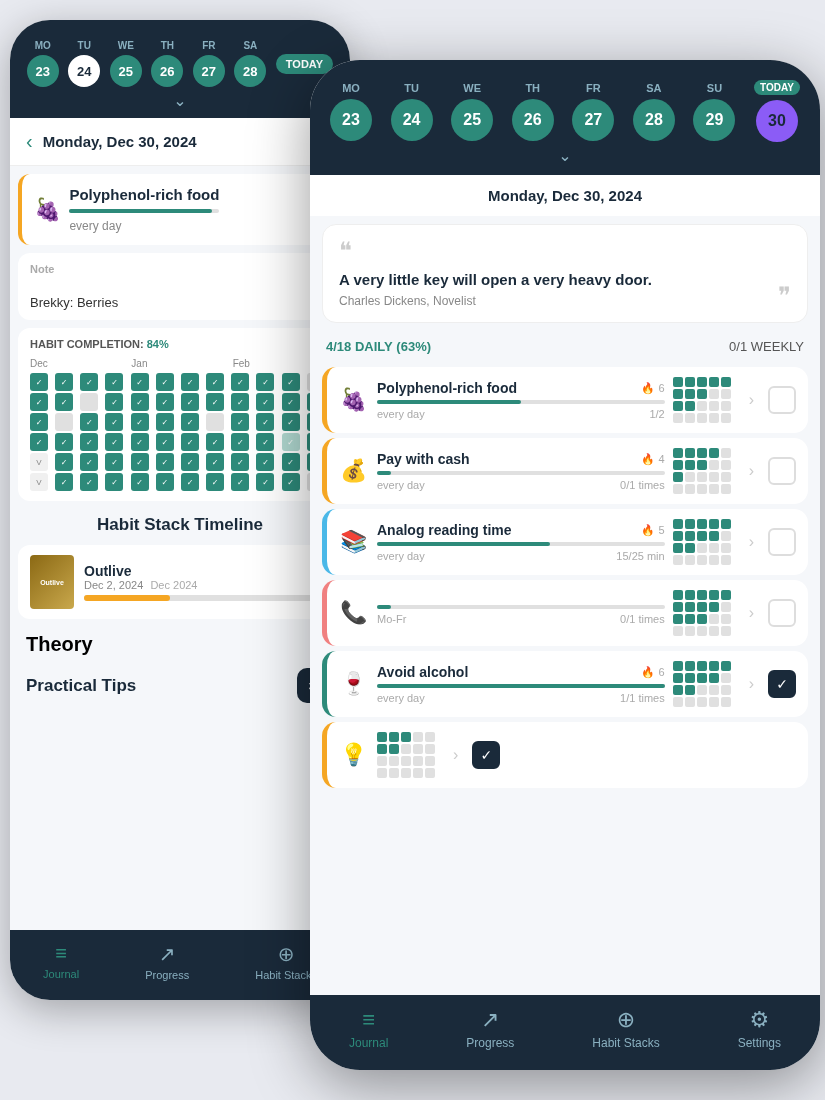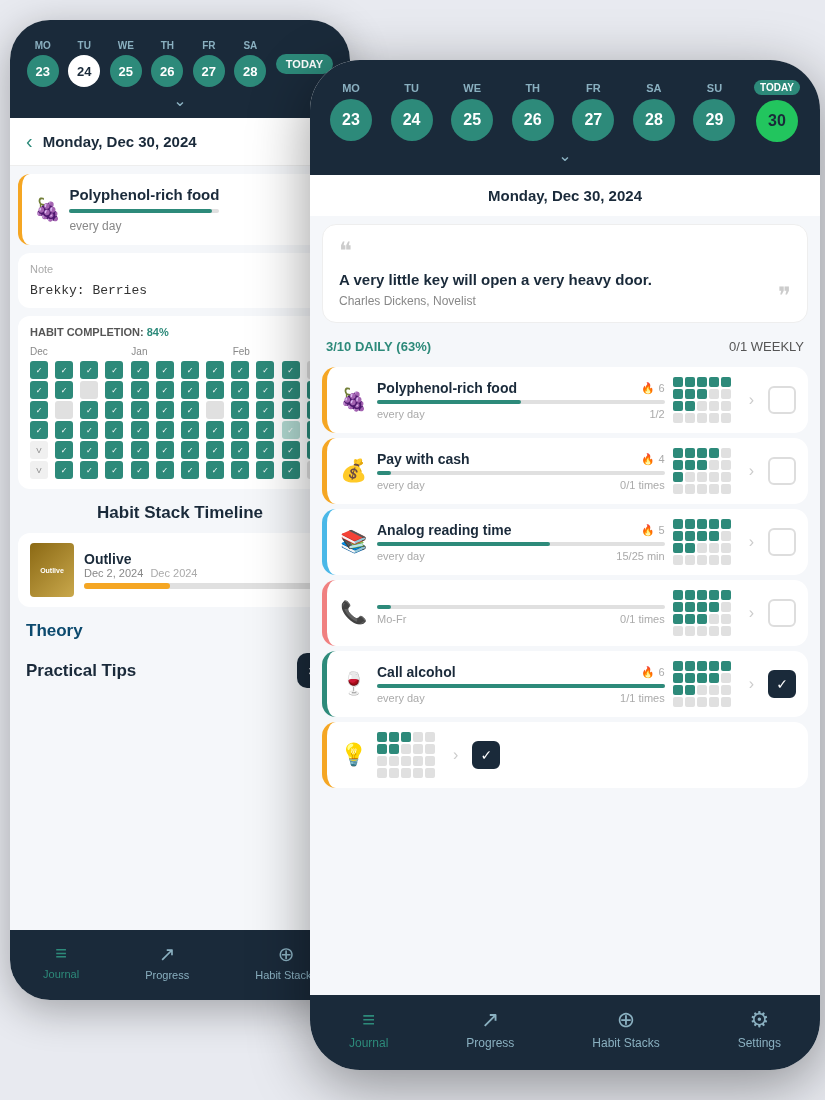--- a/index.html
+++ b/index.html
@@ -154,28 +154,27 @@
     .note-section {
       background: #fff;
       margin: 4px 8px 8px;
       border-radius: 12px;
       padding: 10px 12px;
     }
 
     .note-label {
       font-size: 11px;
       color: #aaa;
-      font-weight: 400;
-      margin-bottom: 8px;
+      font-weight: 700;
+      margin-bottom: 20px;
     }
 
     .note-text {
       font-size: 13px;
       color: #333;
-      font-family: Liberation Mono, monospace;
     }
 
     .completion-section {
       background: #fff;
       margin: 4px 8px;
       border-radius: 12px;
       padding: 10px 12px;
     }
 
     .completion-header {
@@ -293,23 +292,23 @@
       background: #f5a623;
       border-radius: 3px;
       width: 35%;
     }
 
     .theory-section {
       padding: 10px 16px 4px;
     }
 
     .theory-title {
-      font-size: 17px;
-      font-weight: 700;
-      color: #0c4a6e;
+      font-size: 20px;
+      font-weight: 700;
+      color: #000000;
     }
 
     .practical-tips-row {
       display: flex;
       align-items: center;
       justify-content: space-between;
       padding: 8px 16px;
     }
 
     .practical-title {
@@ -596,21 +595,21 @@
       background: #2d8a7a;
       color: white;
       display: flex;
       align-items: center;
       justify-content: center;
       font-size: 16px;
       font-weight: 700;
     }
 
     .p2-day-circle.today-white {
-      background: #22c55e;
+      background: #8b5cf6;
       color: #1a2a3a;
     }
 
     .p2-nav-item {
       display: flex;
       flex-direction: column;
       align-items: center;
       gap: 3px;
       color: #8ab0c0;
       font-size: 12px;
@@ -881,21 +880,21 @@
 
     <div class="quote-card">
       <div class="quote-icon-top">❝</div>
       <div class="quote-text">A very little key will open a very heavy door.</div>
       <div class="quote-author">Charles Dickens, Novelist</div>
       <div class="quote-icon-bottom">❞</div>
     </div>
 
     <div class="stats-row">
       <div class="daily-stat">
-        <span>3/10 DAILY</span>
+        <span>4/18 DAILY</span>
         <span>(63%)</span>
       </div>
       <div class="weekly-stat">0/1 WEEKLY</div>
     </div>
 
     <div class="habit-item yellow-border">
       <span class="habit-emoji">🍇</span>
       <div class="habit-details">
         <div class="habit-title-row">
           <span class="habit-title">Polyphenol-rich food</span>
@@ -1051,21 +1050,21 @@
           <div class="dot empty"></div>
       </div>
       <span class="chevron-right">›</span>
       <div class="checkbox-outer"></div>
     </div>
 
     <div class="habit-item teal-border">
       <span class="habit-emoji">🍷</span>
       <div class="habit-details">
         <div class="habit-title-row">
-          <span class="habit-title">Call alcohol</span>
+          <span class="habit-title">Avoid alcohol</span>
           <span class="habit-streak">🔥 6</span>
         </div>
         <div class="habit-progress-wrap">
           <div class="habit-progress-fill" style="width:100%;background:#2d8a7a;"></div>
         </div>
         <div class="habit-meta">
           <span>every day</span>
           <span>1/1 times</span>
         </div>
       </div>

